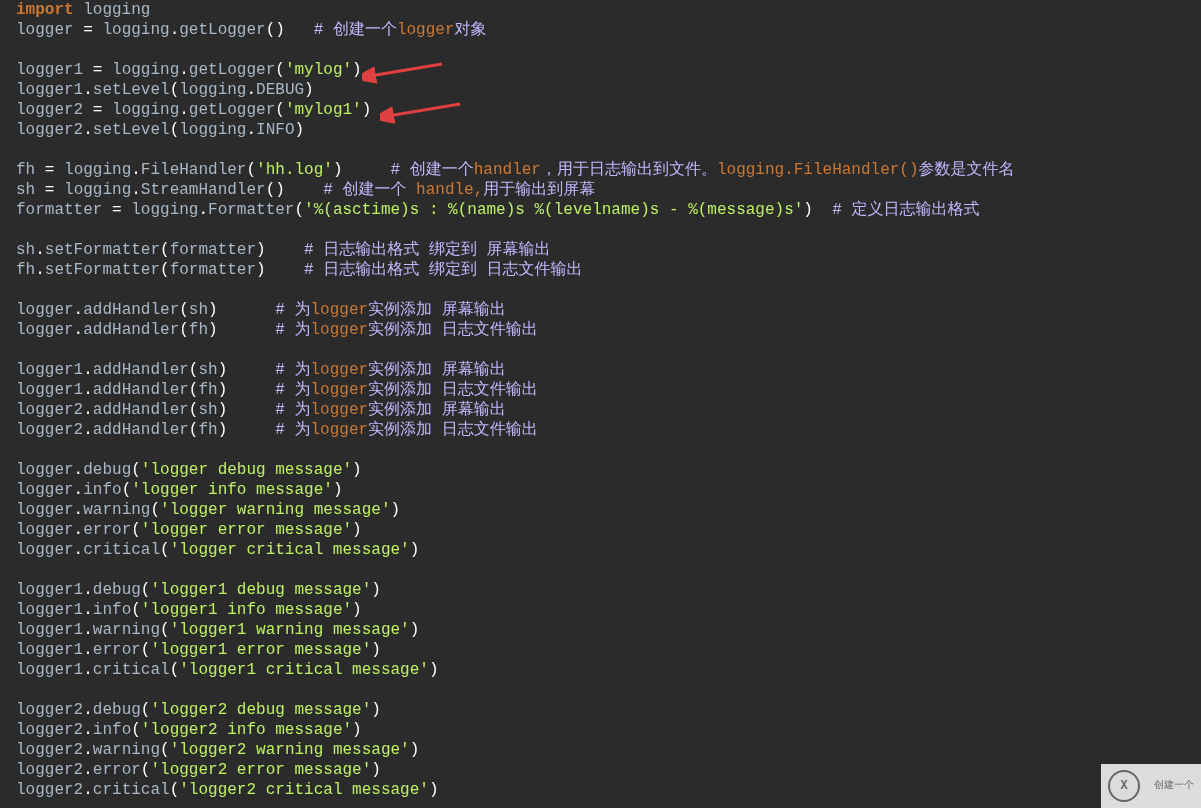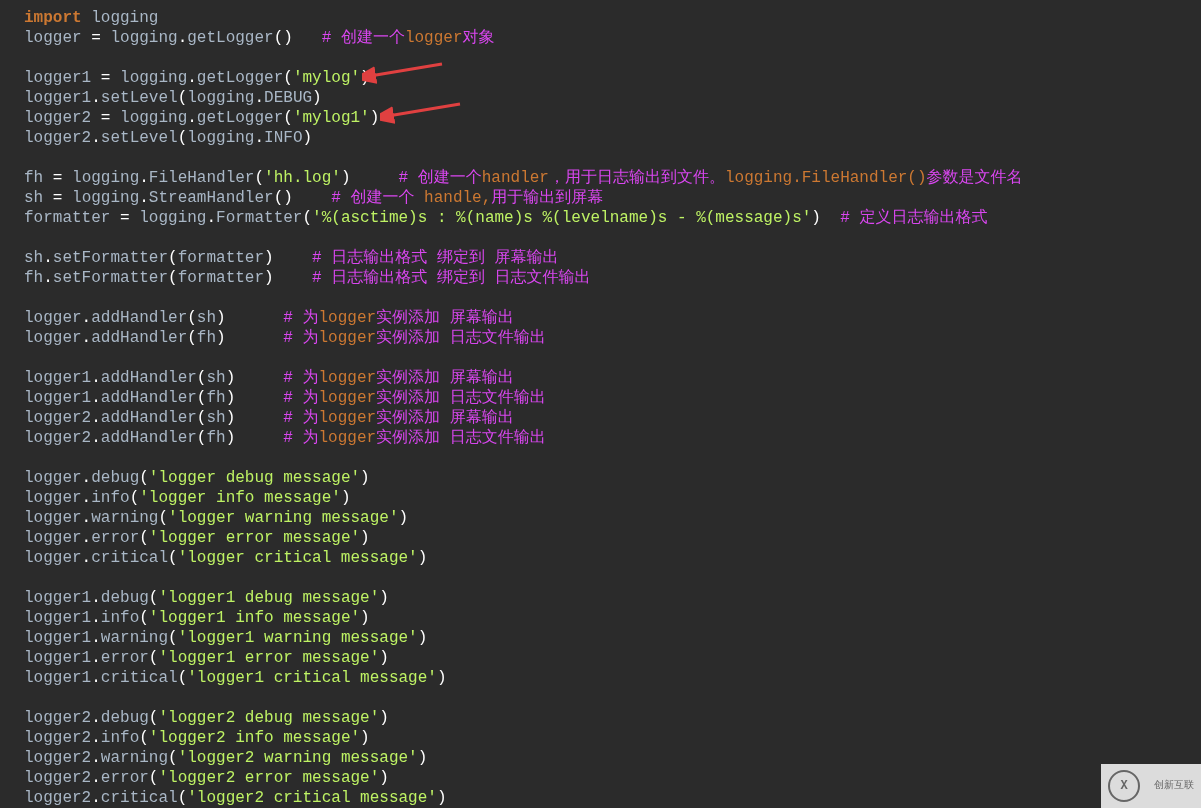--- a/index.html
+++ b/index.html
@@ -9,30 +9,30 @@
     font-family: "Consolas", "Monaco", "Courier New", monospace;
     font-size: 16px;
     line-height: 20px;
     color: #a9b7c6;
     width: 1201px;
     height: 808px;
     overflow: hidden;
     position: relative;
   }
   pre.code {
-    margin: 8px;
+    margin: 0;
     padding: 0 16px;
     white-space: pre;
     font-family: inherit;
   }
   .kw   { color: #cc7832; font-weight: bold; }        
   .paren{ color: #ffffff; }        
   .op   { color: #ffffff; }        
   .str  { color: #bef264; }        
-  .cm   { color: #d946ef; }        
+  .cm   { color: #c4b5fd; }        
   .hl   { color: #cc7832; }
   .def  { color: #a9b7c6; }
 
   
   .arrow {
     position: absolute;
     pointer-events: none;
   }
   .arrow svg { display:block; }
 
@@ -77,14 +77,14 @@
       <marker id="ah2" markerWidth="10" markerHeight="10" refX="2" refY="3" orient="auto">
         <path d="M0,0 L0,6 L8,3 z" fill="#e04040"></path>
       </marker>
     </defs>
     <line x1="80" y1="6" x2="8" y2="18" stroke="#e04040" stroke-width="3" marker-end="url(#ah2)"></line>
   </svg>
 </div>
 
 <div class="watermark">
   <div class="logo">X</div>
-  <span>创新互联</span>
+  <span>创建一个</span>
 </div>
 
 </body></html>

